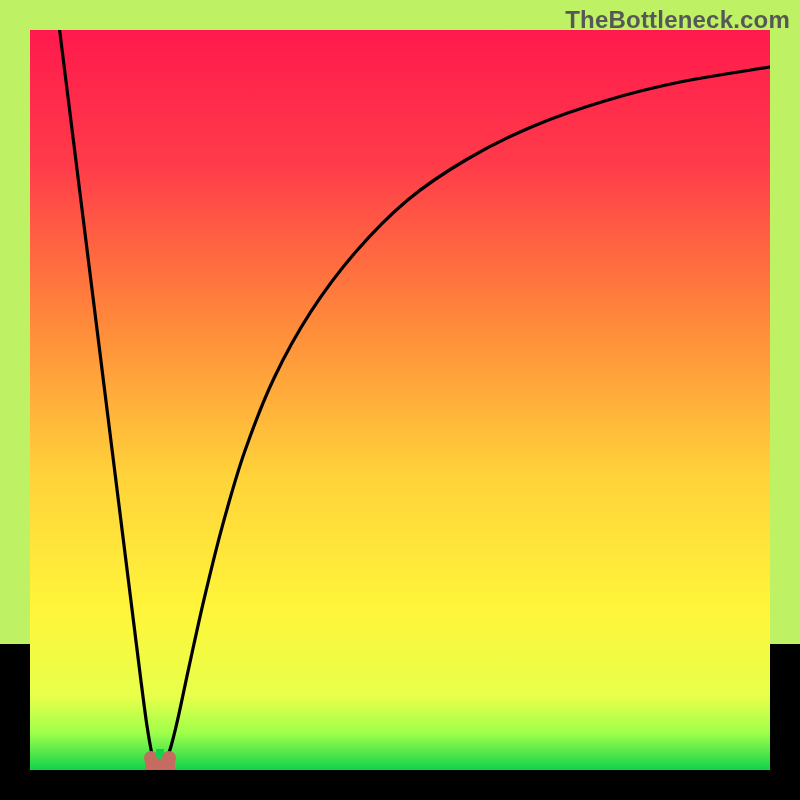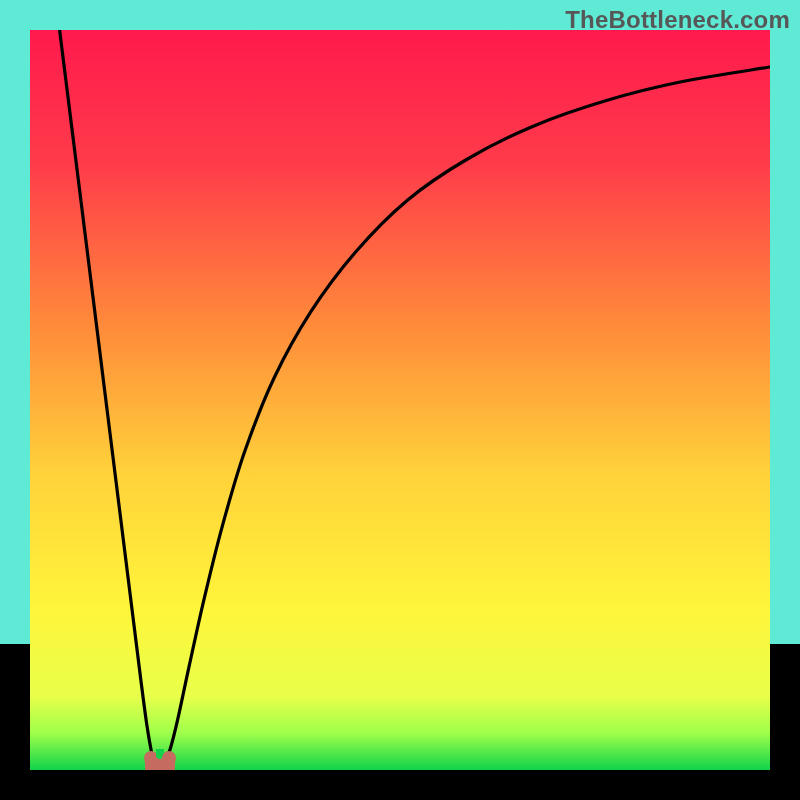--- a/index.html
+++ b/index.html
@@ -10,21 +10,21 @@
     background: #000;
     overflow: hidden;
     font-family: Arial, Helvetica, sans-serif;
   }
   .frame {
     position: absolute;
     left: 0;
     top: 0;
     width: 800px;
     height: 644px;
-    background: #5eead4;
+    background: #bef264;
   }
   .plot-area {
     position: absolute;
     left: 30px;
     top: 30px;
     width: 740px;
     height: 740px;
     overflow: hidden;
   }
   .gradient {

